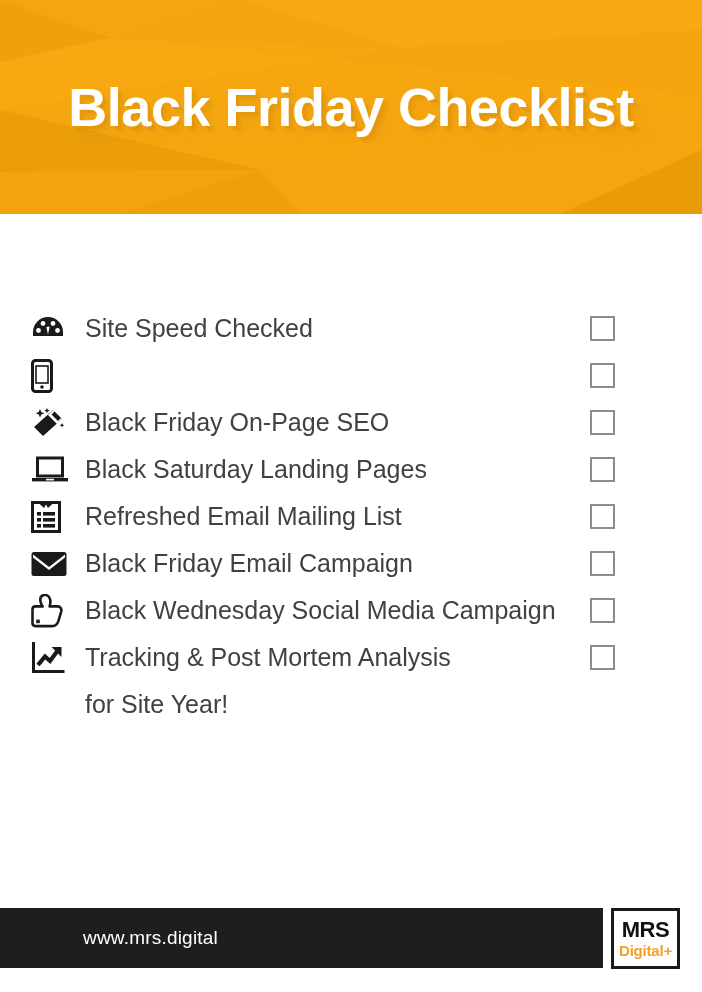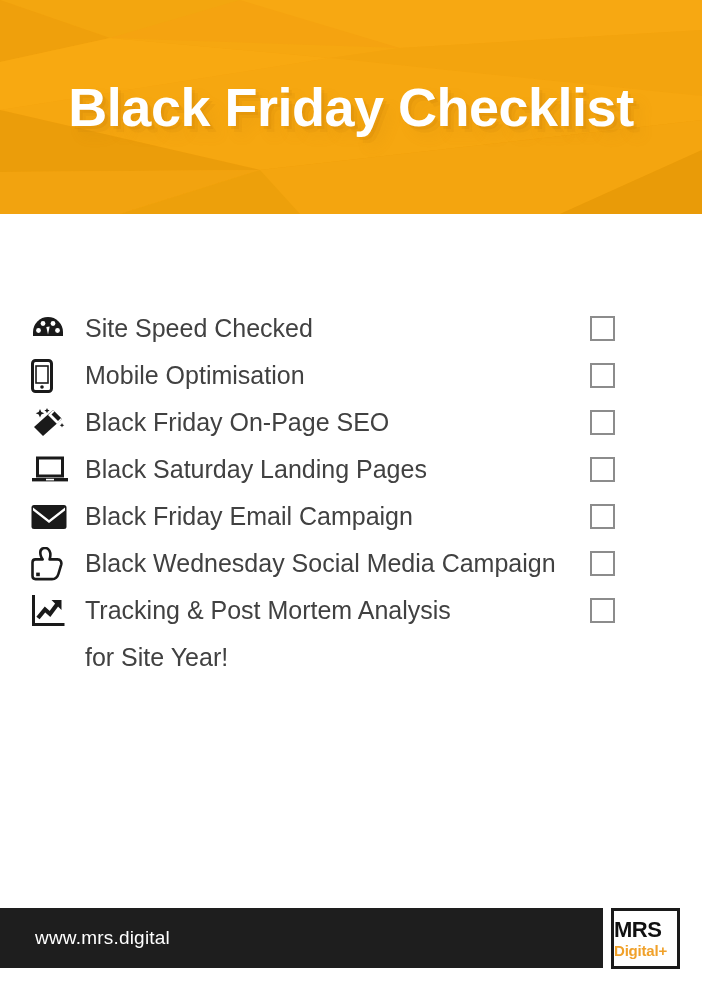--- a/index.html
+++ b/index.html
@@ -116,33 +116,34 @@
     height: 60px;
     background: #1e1e1e;
     display: flex;
     align-items: center;
   }
   .footer-url {
     color: #ffffff;
     font-size: 19px;
     padding-left: 35px;
     letter-spacing: 0.2px;
+    margin-left: 48px;
   }
   .logo-box {
     position: absolute;
     left: 611px;
     top: 908px;
     width: 69px;
     height: 61px;
     background: #ffffff;
     border: 3px solid #1a1a1a;
     box-sizing: border-box;
     display: flex;
     flex-direction: column;
-    align-items: flex-start;
+    align-items: center;
     justify-content: center;
   }
   .logo-mrs {
     font-size: 22px;
     font-weight: bold;
     color: #111111;
     line-height: 1;
     letter-spacing: -0.5px;
   }
   .logo-sub {
@@ -195,21 +196,20 @@
   </div>
 
   <div class="row">
     <span class="row-icon">
       <svg width="22" height="34" viewBox="0 0 22 34">
         <rect x="1.5" y="1.5" width="19" height="31" rx="3" ry="3" fill="none" stroke="#1a1a1a" stroke-width="3"></rect>
         <rect x="5" y="7" width="12" height="17" fill="none" stroke="#1a1a1a" stroke-width="1.6"></rect>
         <circle cx="11" cy="28" r="1.8" fill="#1a1a1a"></circle>
       </svg>
     </span>
-    <span class="row-label">Mobile Optimisation</span>
     <span class="row-check"></span>
   </div>
 
   <div class="row">
     <span class="row-icon">
       <svg width="34" height="32" viewBox="0 0 34 32">
         <path d="M22 3 L31 12 L12 29 L3 20 Z" fill="#1a1a1a"></path>
         <path d="M22 3 L31 12 L26 17 L17 8 Z" fill="#ffffff"></path>
         <path d="M23.5 4.5 L30 11 L27 14 L20.5 7.5 Z" fill="#1a1a1a"></path>
         <path d="M9 2 L10.3 5 L13.3 6.3 L10.3 7.6 L9 10.6 L7.7 7.6 L4.7 6.3 L7.7 5 Z" fill="#1a1a1a"></path>
@@ -226,20 +226,36 @@
       <svg width="38" height="28" viewBox="0 0 38 28">
         <rect x="6.5" y="2" width="25" height="18" fill="none" stroke="#1a1a1a" stroke-width="3"></rect>
         <rect x="1" y="22" width="36" height="3.4" fill="#1a1a1a"></rect>
         <rect x="15" y="22.8" width="8" height="1.6" fill="#ffffff"></rect>
       </svg>
     </span>
     <span class="row-label">Black Saturday Landing Pages</span>
     <span class="row-check"></span>
   </div>
 
+  <div class="row">
+    <span class="row-icon">
+      <svg width="30" height="34" viewBox="0 0 30 34">
+        <rect x="1.5" y="2.5" width="27" height="29" fill="none" stroke="#1a1a1a" stroke-width="3"></rect>
+        <path d="M7 2.5 L13 8 L15 4.5 L17 8 L23 2.5 Z" fill="#1a1a1a"></path>
+        <rect x="6" y="12" width="4" height="3.6" fill="#1a1a1a"></rect>
+        <rect x="12" y="12" width="12" height="3.6" fill="#1a1a1a"></rect>
+        <rect x="6" y="18" width="4" height="3.6" fill="#1a1a1a"></rect>
+        <rect x="12" y="18" width="12" height="3.6" fill="#1a1a1a"></rect>
+        <rect x="6" y="24" width="4" height="3.6" fill="#1a1a1a"></rect>
+        <rect x="12" y="24" width="12" height="3.6" fill="#1a1a1a"></rect>
+      </svg>
+    </span>
+    <span class="row-label">Refreshed Email Mailing List</span>
+    <span class="row-check"></span>
+  </div>
 
   <div class="row">
     <span class="row-icon">
       <svg width="36" height="26" viewBox="0 0 36 26">
         <rect x="0.5" y="1" width="35" height="24" rx="2.5" ry="2.5" fill="#1a1a1a"></rect>
         <path d="M2 3.5 L18 16 L34 3.5 L34 6.5 L18 19 L2 6.5 Z" fill="#ffffff"></path>
       </svg>
     </span>
     <span class="row-label">Black Friday Email Campaign</span>
     <span class="row-check"></span>

